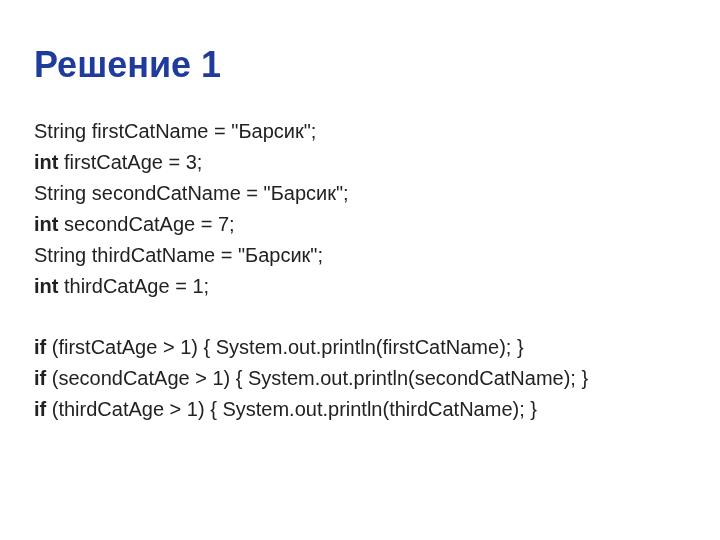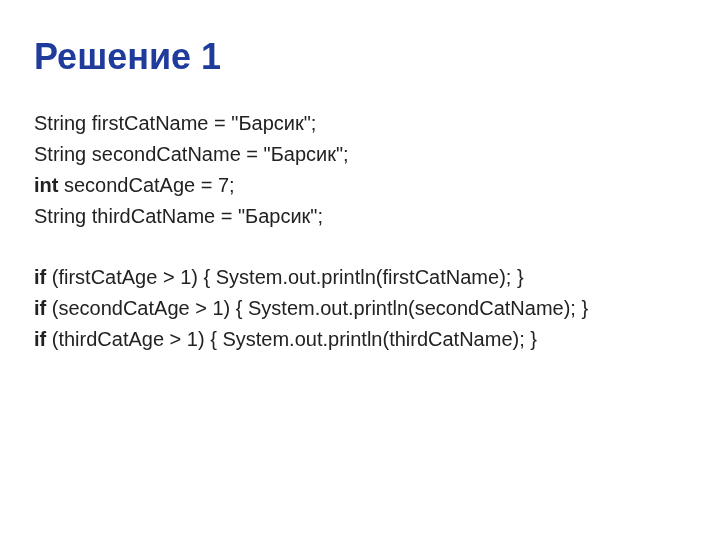--- a/index.html
+++ b/index.html
@@ -13,21 +13,21 @@
     .slide {
       box-sizing: border-box;
       padding: 28px 34px;
       width: 100%;
       height: 100%;
     }
     .title {
       font-size: 36px;
       font-weight: bold;
       color: #1f3b9b;
-      margin: 8px 0 30px 0;
+      margin: 16px 0 30px 0;
     }
     .code {
       font-size: 20px;
       line-height: 1.55;
       color: #222;
     }
     .code p {
       margin: 0;
     }
     .gap {
@@ -38,23 +38,25 @@
     }
   </style>
 </head>
 <body>
 
 <div class="slide">
   <h1 class="title">Решение 1</h1>
 
   <div class="code">
     <p><span>String firstCatName = "Барсик";</span></p>
+    <p><span class="kw">int</span><span> firstCatAge = 3;</span></p>
     <p><span>String secondCatName = "Барсик";</span></p>
     <p><span class="kw">int</span><span> secondCatAge = 7;</span></p>
     <p><span>String thirdCatName = "Барсик";</span></p>
+    <p><span class="kw">int</span><span> thirdCatAge = 1;</span></p>
 
     <div class="gap"></div>
 
     <p><span class="kw">if</span><span> (firstCatAge &gt; 1) { System.out.println(firstCatName); }</span></p>
     <p><span class="kw">if</span><span> (secondCatAge &gt; 1) { System.out.println(secondCatName); }</span></p>
     <p><span class="kw">if</span><span> (thirdCatAge &gt; 1) { System.out.println(thirdCatName); }</span></p>
   </div>
 </div>
 
 </body></html>

